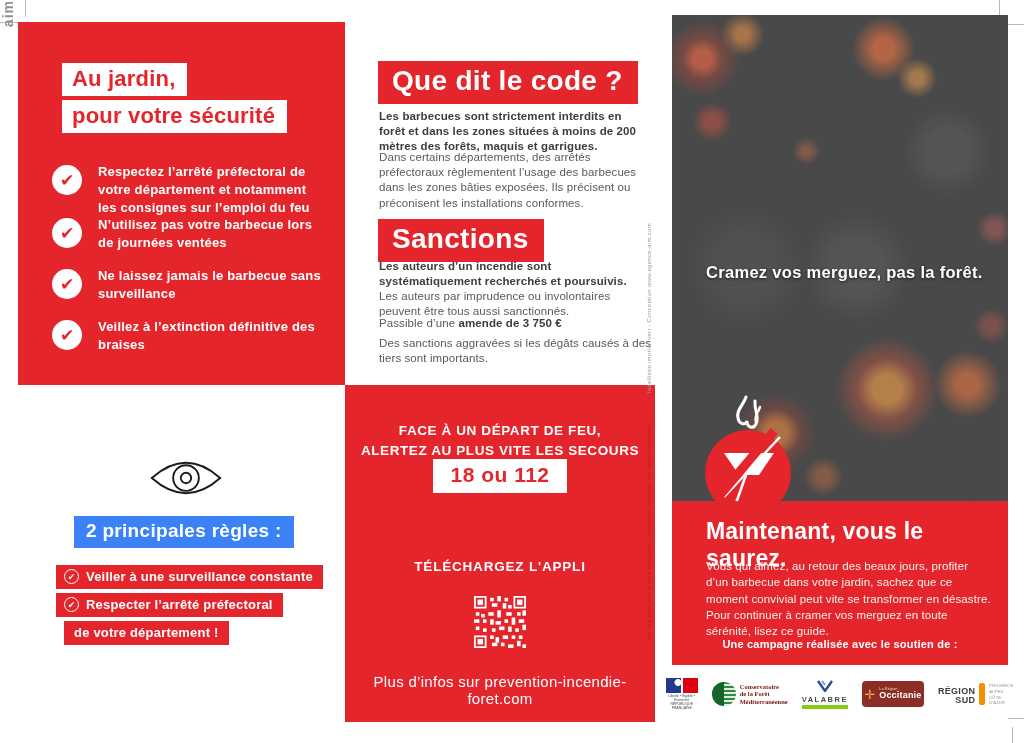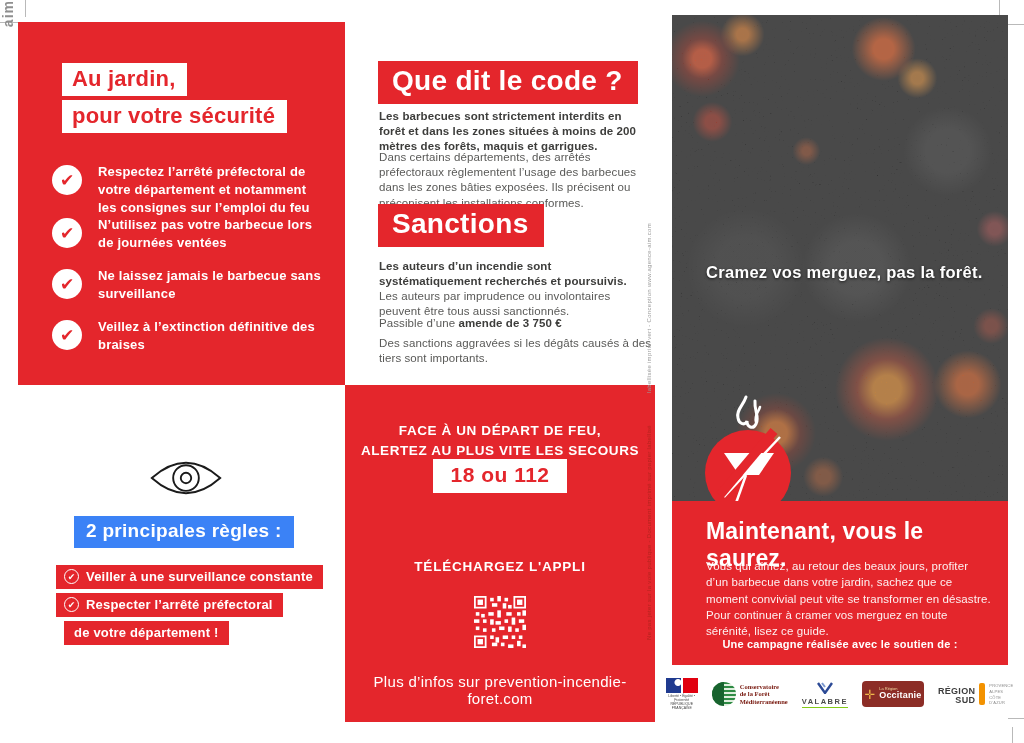--- a/index.html
+++ b/index.html
@@ -99,21 +99,21 @@
   
   #logo-cons{flex-direction:row;gap:4px;align-items:center;}
   #logo-cons .globe{width:24px;height:24px;border-radius:50%;
       background:repeating-linear-gradient(180deg,#2e8b44 0 2px,#dfeede 2px 4px);position:relative;overflow:hidden;}
   #logo-cons .globe::after{content:"";position:absolute;left:0;top:0;width:50%;height:100%;background:#17632e;}
   #logo-cons .txt{font-family:"Liberation Serif","DejaVu Serif",serif;font-size:6.5px;font-weight:bold;
                   color:#7c2016;line-height:1.1;}
   
   #logo-valabre .vee{line-height:1;}
   #logo-valabre .name{font-size:7.5px;letter-spacing:1.5px;color:#4a4a4a;font-weight:bold;
-                      border-bottom:1px solid #84cc16;padding-bottom:1px;}
+                      border-bottom:4px solid #84cc16;padding-bottom:1px;}
   
   #logo-occ .tile{width:62px;height:26px;background:#8c2d26;border-radius:4px;display:flex;
                   align-items:center;justify-content:center;gap:4px;}
   #logo-occ .cross{color:#f0b94a;font-size:13px;line-height:1;}
   #logo-occ .txtcol{display:flex;flex-direction:column;line-height:1.05;}
   #logo-occ .small{font-size:4px;color:#f2d9a0;}
   #logo-occ .name{font-size:9px;color:#fff;font-weight:bold;letter-spacing:.2px;}
   
   #logo-sud{flex-direction:row;gap:4px;align-items:flex-end;}
   #logo-sud .names{display:flex;flex-direction:column;align-items:flex-end;line-height:1;}
@@ -193,21 +193,21 @@
   <div class="rule-banner" style="left:64px;top:621px;padding-left:10px;">
     <span>de votre département !</span>
   </div>
 
   <div class="red-banner" style="left:378px;top:61px;">
     <span>Que dit le code ?</span>
   </div>
   <div class="para bold" style="left:379px;top:109px;width:258px;">Les barbecues sont strictement interdits en forêt et dans les zones situées à moins de 200 mètres des forêts, maquis et garrigues.</div>
   <div class="para" style="left:379px;top:150px;width:268px;">Dans certains départements, des arrêtés préfectoraux règlementent l’usage des barbecues dans les zones bâties exposées. Ils précisent ou préconisent les installations conformes.</div>
 
-  <div class="red-banner" style="left:378px;top:204px;">
+  <div class="red-banner" style="left:378px;top:219px;">
     <span>Sanctions</span>
   </div>
   <div class="para bold" style="left:379px;top:259px;width:258px;">Les auteurs d’un incendie sont systématiquement recherchés et poursuivis.</div>
   <div class="para" style="left:379px;top:289px;width:262px;">Les auteurs par imprudence ou involontaires peuvent être tous aussi sanctionnés.</div>
   <div class="para" style="left:379px;top:316px;width:270px;">
     <span>Passible d’une </span><b>amende de 3 750 €</b>
   </div>
   <div class="para" style="left:379px;top:336px;width:276px;">Des sanctions aggravées si les dégâts causés à des tiers sont importants.</div>
 
   <div id="mid-red" class="abs">

